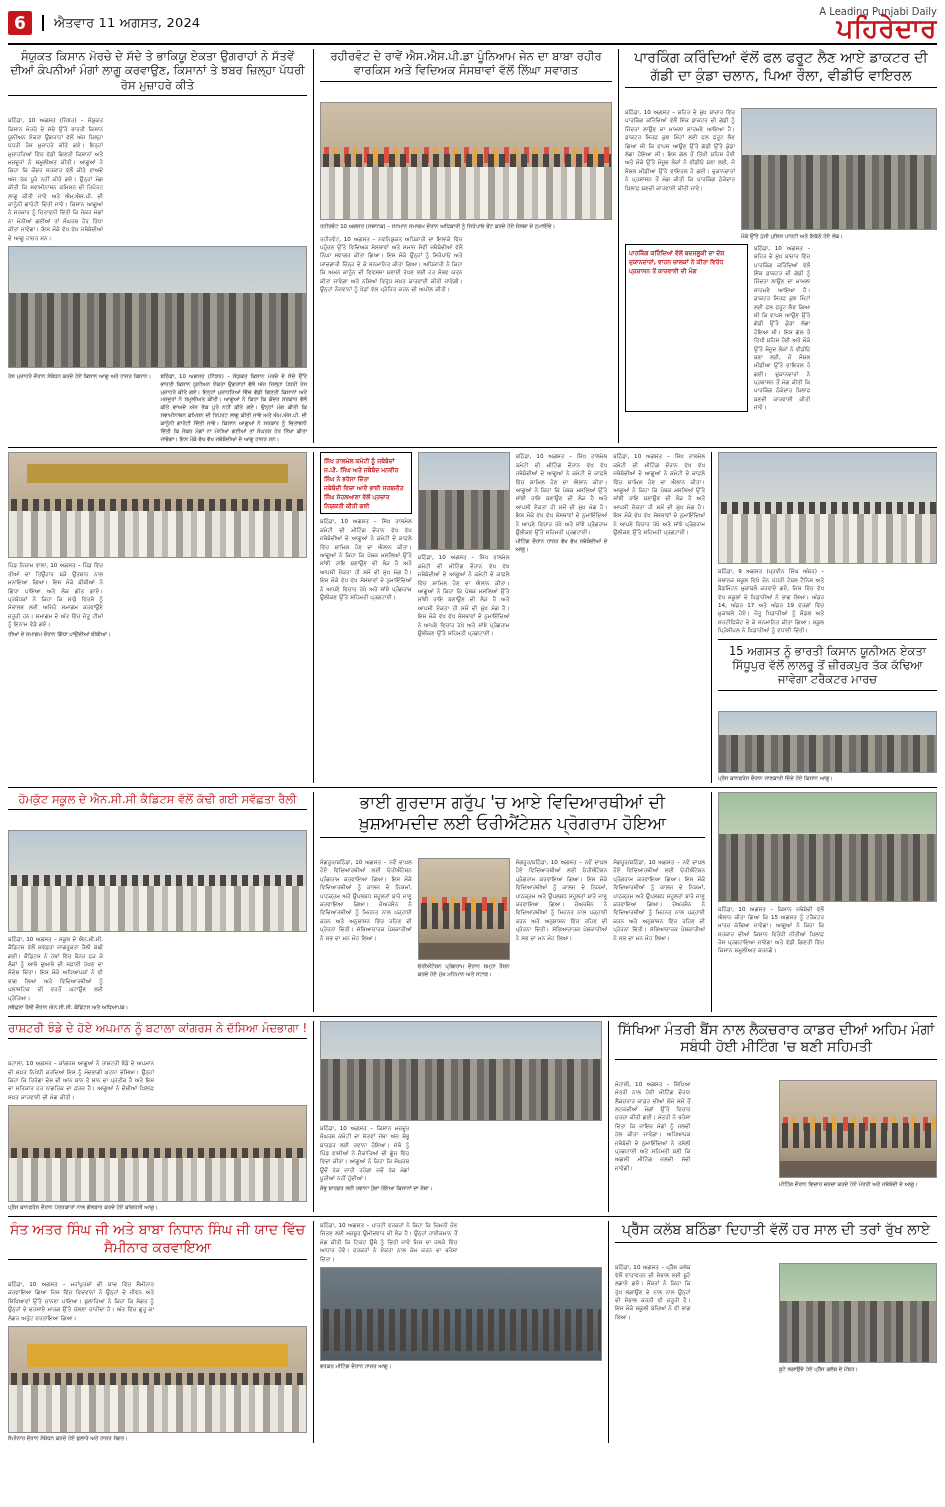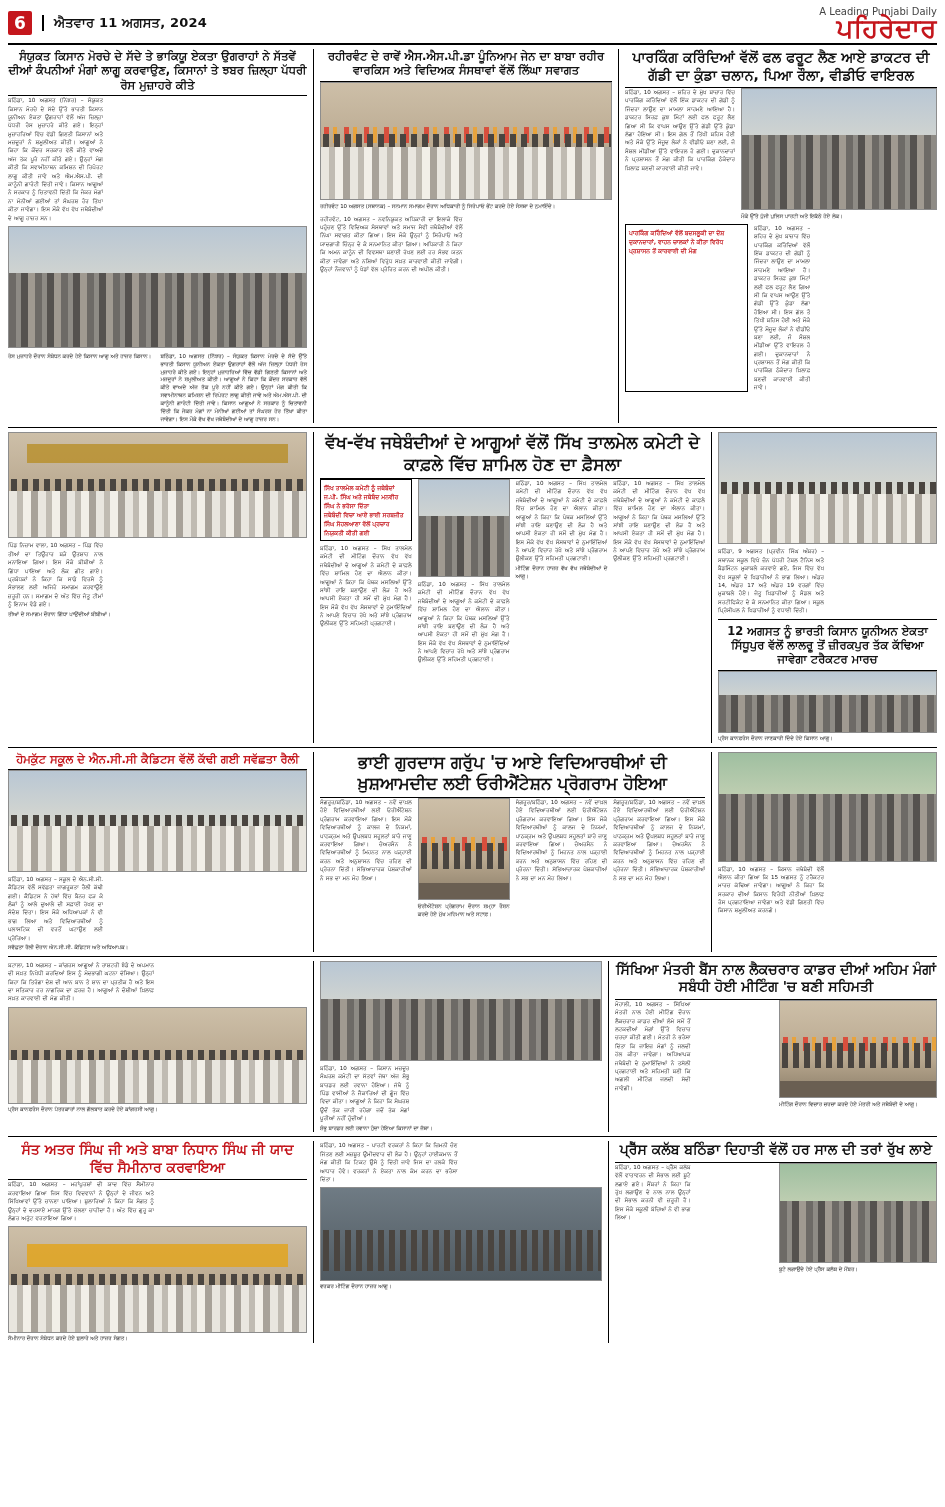--- a/index.html
+++ b/index.html
@@ -23,35 +23,35 @@
     padding-bottom:3px;margin-bottom:4px;
     height:34px;
   }
   .mast-left{display:flex;align-items:center;gap:10px;}
   .pagenum{
     width:24px;height:24px;background:#c4161c;color:#fff;
     font-weight:bold;font-size:17px;display:flex;align-items:center;justify-content:center;
     border-radius:2px;
   }
   .mast-date{
-    font-size:13px;font-weight:bold;letter-spacing:.2px;
+    font-size:13px;font-weight:normal;letter-spacing:.2px;
     border-left:2px solid #000;padding-left:10px;
   }
   .mast-right{text-align:right;}
   .mast-tagline{font-size:10px;color:#444;margin-bottom:-2px;}
   .mast-title{
     font-size:26px;font-weight:bold;color:#c4161c;line-height:1;
     letter-spacing:.5px;
   }
   
   .hl{
-    font-weight:bold;text-align:center;color:#111;
+    font-weight:normal;text-align:center;color:#111;
     line-height:1.25;
     border-bottom:1px solid #000;
-    padding-bottom:3px;margin-bottom:0;
+    padding-bottom:3px;margin-bottom:20px;
   }
   .hl.red{color:#c4161c;}
   .hl.big{font-size:17px;}
   .hl.med{font-size:14px;}
   .hl.sm{font-size:11.5px;}
   .body{
     font-size:6px;line-height:1.55;text-align:justify;
     color:#1b1b1b;word-spacing:.4px;
     hyphens:auto;overflow:hidden;
   }
@@ -178,21 +178,20 @@
           <div class="heads"></div>
           <div class="row2"></div>
       </div>
       <div class="cols3" style="margin-top:3px;">
         <div class="body s">ਪਿੰਡ ਨਿਜ਼ਾਮ ਵਾਲਾ, 10 ਅਗਸਤ – ਪਿੰਡ ਵਿੱਚ ਤੀਆਂ ਦਾ ਤਿਉਹਾਰ ਬੜੇ ਉਤਸ਼ਾਹ ਨਾਲ ਮਨਾਇਆ ਗਿਆ। ਇਸ ਮੌਕੇ ਬੀਬੀਆਂ ਨੇ ਗਿੱਧਾ ਪਾਇਆ ਅਤੇ ਲੋਕ ਗੀਤ ਗਾਏ। ਪ੍ਰਬੰਧਕਾਂ ਨੇ ਕਿਹਾ ਕਿ ਸਾਡੇ ਵਿਰਸੇ ਨੂੰ ਸੰਭਾਲਣ ਲਈ ਅਜਿਹੇ ਸਮਾਗਮ ਕਰਵਾਉਣੇ ਜ਼ਰੂਰੀ ਹਨ। ਸਮਾਗਮ ਦੇ ਅੰਤ ਵਿੱਚ ਜੇਤੂ ਟੀਮਾਂ ਨੂੰ ਇਨਾਮ ਵੰਡੇ ਗਏ।</div>
       </div>
       <div class="mini-cap">ਤੀਆਂ ਦੇ ਸਮਾਗਮ ਦੌਰਾਨ ਗਿੱਧਾ ਪਾਉਂਦੀਆਂ ਬੀਬੀਆਂ।</div>
     </div>
 
     <div class="blk pad-l pad-r bl">
-      <div class="hl big">ਵੱਖ-ਵੱਖ ਜਥੇਬੰਦੀਆਂ ਦੇ ਆਗੂਆਂ ਵੱਲੋਂ ਸਿੱਖ ਤਾਲਮੇਲ ਕਮੇਟੀ ਦੇ ਕਾਫ਼ਲੇ ਵਿੱਚ ਸ਼ਾਮਿਲ ਹੋਣ ਦਾ ਫ਼ੈਸਲਾ</div>
       <div class="grid" style="grid-template-columns:1fr 1fr 1fr 1fr;gap:6px;">
         <div>
           <div style="border:1px solid #000;padding:3px;margin-bottom:3px;">
             <div class="bullet">ਸਿੱਖ ਤਾਲਮੇਲ ਕਮੇਟੀ ਨੂੰ ਜਥੇਬੰਦਾਂ ਜ.ਪੀ. ਸਿੰਘ ਅਤੇ ਜਥੇਬੰਦ ਮਨਵੀਰ ਸਿੰਘ ਨੇ ਭਰੋਸਾ ਦਿੱਤਾ</div>
             <div class="bullet">ਜਥੇਬੰਦੀ ਵਿਚਾ ਆਏ ਭਾਈ ਸਰਬਜੀਤ ਸਿੰਘ ਸੋਹਲਆਣਾ ਵੱਲੋਂ ਪ੍ਰਚਾਰ ਨਿਯੁਕਤੀ ਕੀਤੀ ਗਈ</div>
           </div>
           <div class="body s">ਬਠਿੰਡਾ, 10 ਅਗਸਤ – ਸਿੱਖ ਤਾਲਮੇਲ ਕਮੇਟੀ ਦੀ ਮੀਟਿੰਗ ਦੌਰਾਨ ਵੱਖ ਵੱਖ ਜਥੇਬੰਦੀਆਂ ਦੇ ਆਗੂਆਂ ਨੇ ਕਮੇਟੀ ਦੇ ਕਾਫ਼ਲੇ ਵਿੱਚ ਸ਼ਾਮਿਲ ਹੋਣ ਦਾ ਐਲਾਨ ਕੀਤਾ। ਆਗੂਆਂ ਨੇ ਕਿਹਾ ਕਿ ਪੰਥਕ ਮਸਲਿਆਂ ਉੱਤੇ ਸਾਂਝੀ ਰਾਇ ਬਣਾਉਣ ਦੀ ਲੋੜ ਹੈ ਅਤੇ ਆਪਸੀ ਏਕਤਾ ਹੀ ਸਮੇਂ ਦੀ ਮੁੱਖ ਮੰਗ ਹੈ। ਇਸ ਮੌਕੇ ਵੱਖ ਵੱਖ ਸੰਸਥਾਵਾਂ ਦੇ ਨੁਮਾਇੰਦਿਆਂ ਨੇ ਆਪਣੇ ਵਿਚਾਰ ਰੱਖੇ ਅਤੇ ਸਾਂਝੇ ਪ੍ਰੋਗਰਾਮ ਉਲੀਕਣ ਉੱਤੇ ਸਹਿਮਤੀ ਪ੍ਰਗਟਾਈ।</div>
         </div>
         <div>
           <div class="photo" style="height:96px;">
@@ -216,21 +215,21 @@
     <div class="blk pad-l bl">
       <div class="photo" style="height:110px;">
         <div class="sky"></div>
           <div class="heads"></div>
           <div class="row2"></div>
       </div>
       <div class="cols2" style="margin-top:3px;">
         <div class="body s">ਬਠਿੰਡਾ, 9 ਅਗਸਤ (ਪ੍ਰਵੀਨ ਸਿੰਘ ਅੰਬਰ) – ਸਥਾਨਕ ਸਕੂਲ ਵਿਖੇ ਜ਼ੋਨ ਪੱਧਰੀ ਟੇਬਲ ਟੈਨਿਸ ਅਤੇ ਬੈਡਮਿੰਟਨ ਮੁਕਾਬਲੇ ਕਰਵਾਏ ਗਏ, ਜਿਸ ਵਿੱਚ ਵੱਖ ਵੱਖ ਸਕੂਲਾਂ ਦੇ ਖਿਡਾਰੀਆਂ ਨੇ ਭਾਗ ਲਿਆ। ਅੰਡਰ 14, ਅੰਡਰ 17 ਅਤੇ ਅੰਡਰ 19 ਵਰਗਾਂ ਵਿੱਚ ਮੁਕਾਬਲੇ ਹੋਏ। ਜੇਤੂ ਖਿਡਾਰੀਆਂ ਨੂੰ ਮੈਡਲ ਅਤੇ ਸਰਟੀਫਿਕੇਟ ਦੇ ਕੇ ਸਨਮਾਨਿਤ ਕੀਤਾ ਗਿਆ। ਸਕੂਲ ਪ੍ਰਿੰਸੀਪਲ ਨੇ ਖਿਡਾਰੀਆਂ ਨੂੰ ਵਧਾਈ ਦਿੱਤੀ।</div>
       </div>
       <div class="hsep"></div>
-      <div class="hl sm">12 ਅਗਸਤ ਨੂੰ ਭਾਰਤੀ ਕਿਸਾਨ ਯੂਨੀਅਨ ਏਕਤਾ ਸਿੱਧੂਪੁਰ ਵੱਲੋਂ ਲਾਲਰੂ ਤੋਂ ਜ਼ੀਰਕਪੁਰ ਤੱਕ ਕੱਢਿਆ ਜਾਵੇਗਾ ਟਰੈਕਟਰ ਮਾਰਚ</div>
+      <div class="hl sm">15 ਅਗਸਤ ਨੂੰ ਭਾਰਤੀ ਕਿਸਾਨ ਯੂਨੀਅਨ ਏਕਤਾ ਸਿੱਧੂਪੁਰ ਵੱਲੋਂ ਲਾਲਰੂ ਤੋਂ ਜ਼ੀਰਕਪੁਰ ਤੱਕ ਕੱਢਿਆ ਜਾਵੇਗਾ ਟਰੈਕਟਰ ਮਾਰਚ</div>
       <div class="photo" style="height:60px;">
         <div class="sky"></div>
           <div class="heads"></div>
           <div class="row"></div>
       </div>
       <div class="mini-cap" style="margin-top:2px;">ਪ੍ਰੈਸ ਕਾਨਫਰੰਸ ਦੌਰਾਨ ਜਾਣਕਾਰੀ ਦਿੰਦੇ ਹੋਏ ਕਿਸਾਨ ਆਗੂ।</div>
     </div>
   </div>
 
   <div class="hsep"></div>
@@ -285,20 +284,21 @@
         <div class="body s">ਬਠਿੰਡਾ, 10 ਅਗਸਤ – ਕਿਸਾਨ ਜਥੇਬੰਦੀ ਵੱਲੋਂ ਐਲਾਨ ਕੀਤਾ ਗਿਆ ਕਿ 15 ਅਗਸਤ ਨੂੰ ਟਰੈਕਟਰ ਮਾਰਚ ਕੱਢਿਆ ਜਾਵੇਗਾ। ਆਗੂਆਂ ਨੇ ਕਿਹਾ ਕਿ ਸਰਕਾਰ ਦੀਆਂ ਕਿਸਾਨ ਵਿਰੋਧੀ ਨੀਤੀਆਂ ਖ਼ਿਲਾਫ਼ ਰੋਸ ਪ੍ਰਗਟਾਇਆ ਜਾਵੇਗਾ ਅਤੇ ਵੱਡੀ ਗਿਣਤੀ ਵਿੱਚ ਕਿਸਾਨ ਸ਼ਮੂਲੀਅਤ ਕਰਨਗੇ।</div>
       </div>
     </div>
   </div>
 
   <div class="hsep"></div>
 
   <div class="grid" style="grid-template-columns:305px 295px 1fr;">
 
     <div class="blk pad-r">
+      <div class="hl sm red">ਰਾਸ਼ਟਰੀ ਝੰਡੇ ਦੇ ਹੋਏ ਅਪਮਾਨ ਨੂੰ ਬਟਾਲਾ ਕਾਂਗਰਸ ਨੇ ਦੱਸਿਆ ਮੰਦਭਾਗਾ !</div>
       <div class="cols2">
         <div class="body s">ਬਟਾਲਾ, 10 ਅਗਸਤ – ਕਾਂਗਰਸ ਆਗੂਆਂ ਨੇ ਰਾਸ਼ਟਰੀ ਝੰਡੇ ਦੇ ਅਪਮਾਨ ਦੀ ਸਖ਼ਤ ਨਿਖੇਧੀ ਕਰਦਿਆਂ ਇਸ ਨੂੰ ਮੰਦਭਾਗੀ ਘਟਨਾ ਦੱਸਿਆ। ਉਨ੍ਹਾਂ ਕਿਹਾ ਕਿ ਤਿਰੰਗਾ ਦੇਸ਼ ਦੀ ਆਨ ਬਾਨ ਤੇ ਸ਼ਾਨ ਦਾ ਪ੍ਰਤੀਕ ਹੈ ਅਤੇ ਇਸ ਦਾ ਸਤਿਕਾਰ ਹਰ ਨਾਗਰਿਕ ਦਾ ਫ਼ਰਜ਼ ਹੈ। ਆਗੂਆਂ ਨੇ ਦੋਸ਼ੀਆਂ ਖ਼ਿਲਾਫ਼ ਸਖ਼ਤ ਕਾਰਵਾਈ ਦੀ ਮੰਗ ਕੀਤੀ।</div>
       </div>
       <div class="photo indoor" style="height:95px;margin-top:4px;">
         <div class="sky"></div>
           <div class="heads"></div>
           <div class="row2"></div>
       </div>
       <div class="mini-cap">ਪ੍ਰੈਸ ਕਾਨਫਰੰਸ ਦੌਰਾਨ ਪੱਤਰਕਾਰਾਂ ਨਾਲ ਗੱਲਬਾਤ ਕਰਦੇ ਹੋਏ ਕਾਂਗਰਸੀ ਆਗੂ।</div>
     </div>

